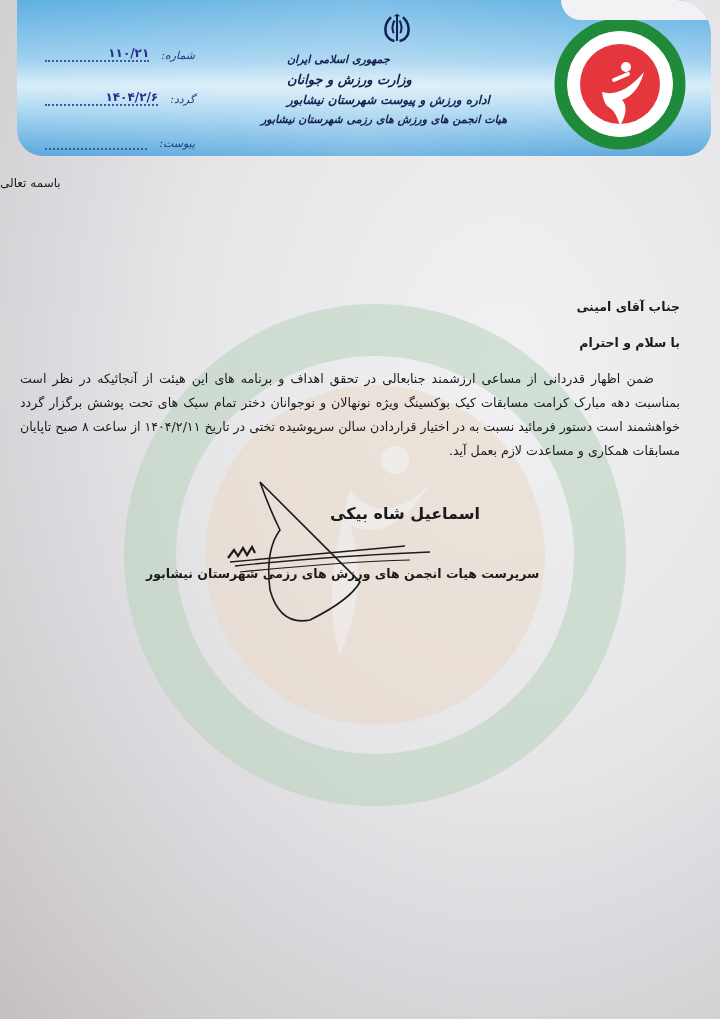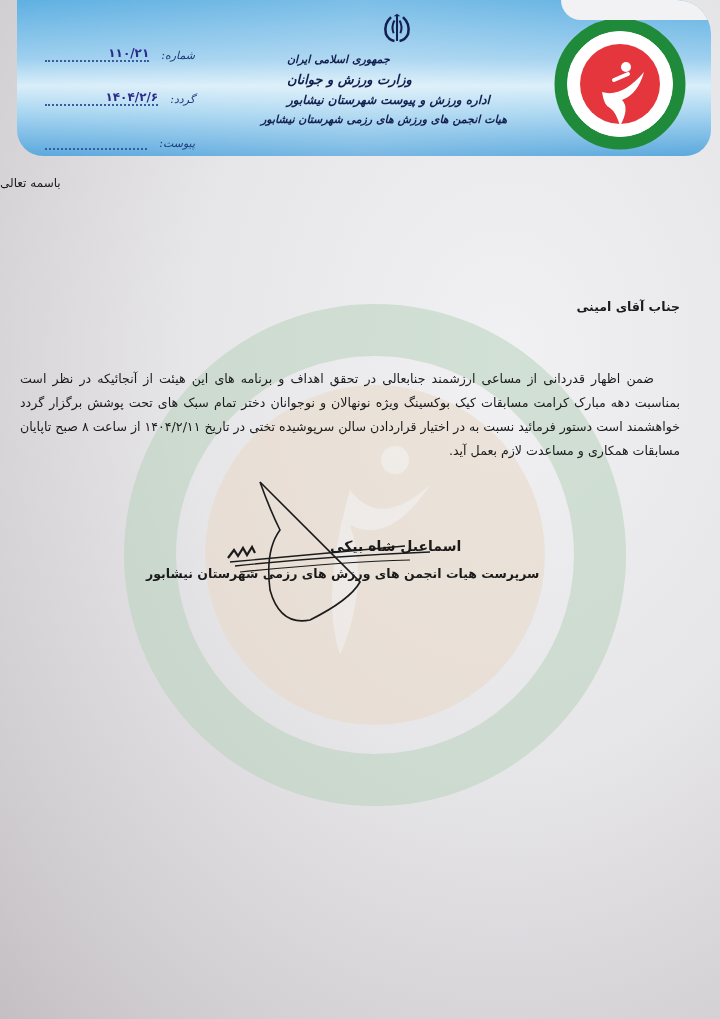--- a/index.html
+++ b/index.html
@@ -59,21 +59,21 @@
 
   .addressee { position: absolute; right: 40px; top: 264px; direction: rtl; text-align: right; font-weight: bold; font-size: 12.5px; margin-top: 33px; }
   .addressee div { height: 36px; line-height: 20px; }
 
   .body-text {
     position: absolute; left: 20px; right: 40px; top: 367px; direction: rtl; text-align: justify;
     font-size: 12.6px; line-height: 24px; text-align-last: right;
   }
   .body-text p { text-indent: 26px; }
 
-  .signer-name { position: absolute; left: 330px; top: 538px; font-weight: bold; font-size: 14px; direction: rtl; }
+  .signer-name { position: absolute; left: 330px; top: 504px; font-weight: bold; font-size: 16px; direction: rtl; }
   .signer-title { position: absolute; left: 146px; top: 566px; font-weight: bold; font-size: 12.5px; direction: rtl; white-space: nowrap; }
   .signature { position: absolute; left: 200px; top: 470px; width: 260px; height: 160px; pointer-events: none; }
 </style>
 </head>
 <body>
 
 <div class="page">
 
   <svg class="watermark" viewBox="0 0 510 510">
     <circle cx="255" cy="255" r="225" fill="none" stroke="#b9d3bd" stroke-width="52"></circle>
@@ -123,20 +123,21 @@
       <circle cx="72" cy="47" r="5" fill="#ffffff"></circle>
       <path d="M48 72 q20 6 42 -20 q-6 22 -22 28 q8 8 -2 26 q-4 -14 -10 -18 q-6 -2 -8 -16z" fill="#ffffff"></path>
       <path d="M60 60 l14 -6" stroke="#ffffff" stroke-width="4" stroke-linecap="round"></path>
     </svg>
   </div>
 
   <div class="besm">باسمه تعالی</div>
 
   <div class="addressee">
     <div>جناب آقای امینی</div>
+    <div>با سلام و احترام</div>
   </div>
 
   <div class="body-text">
     <p>ضمن اظهار قدردانی از مساعی ارزشمند جنابعالی در تحقق اهداف و برنامه های این هیئت از آنجائیکه در نظر است بمناسبت دهه مبارک کرامت مسابقات کیک بوکسینگ ویژه نونهالان و نوجوانان دختر تمام سبک های تحت پوشش برگزار گردد خواهشمند است دستور فرمائید نسبت به در اختیار قراردادن سالن سرپوشیده تختی در تاریخ ۱۴۰۴/۲/۱۱ از ساعت ۸ صبح تاپایان مسابقات همکاری و مساعدت لازم بعمل آید.</p>
   </div>
 
   <div class="signer-name">اسماعیل شاه بیکی</div>
   <div class="signer-title">سرپرست هیات انجمن های ورزش های رزمی شهرستان نیشابور</div>
   <svg class="signature" viewBox="0 0 260 160">
     <path d="M60 12 L160 112 Q150 130 110 150 Q80 156 70 120 Q65 80 80 60 Q70 40 60 12z" fill="none" stroke="#1b1b1b" stroke-width="1.6"></path>

